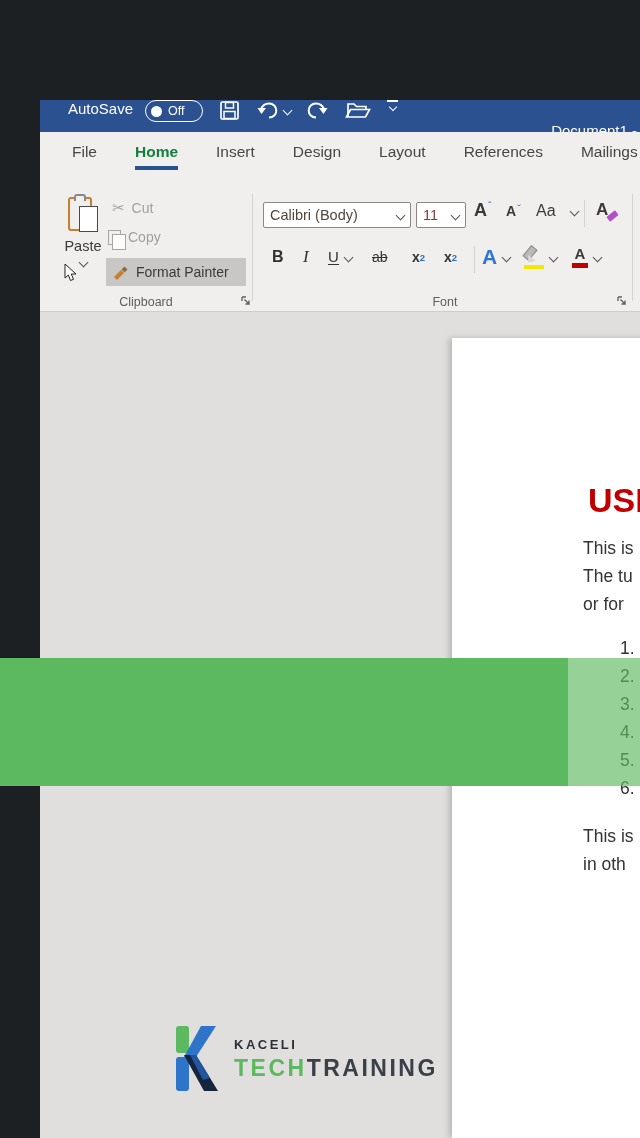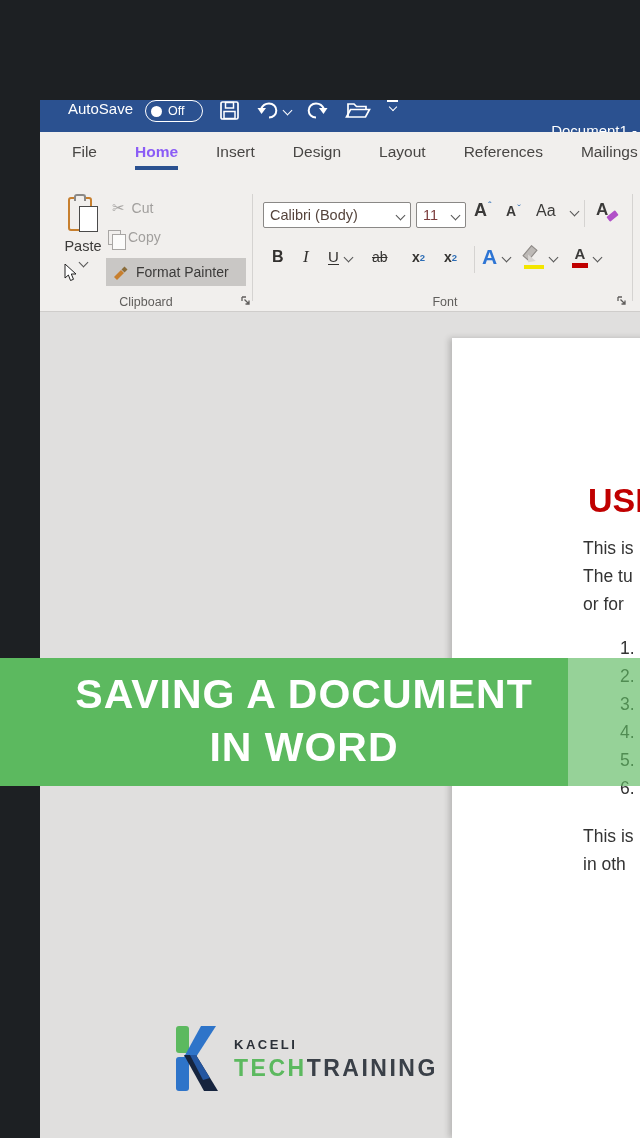--- a/index.html
+++ b/index.html
@@ -19,21 +19,21 @@
   .qat-ic { margin-left:16px; display:flex; align-items:center; }
   .chev { width:7px; height:7px; border-right:1.6px solid #fff; border-bottom:1.6px solid #fff; transform:rotate(45deg); display:inline-block; }
   .chev.dark { border-color:#555; }
   .qat-custom { display:flex; flex-direction:column; align-items:center; gap:2px; }
   .qat-custom .bar { width:11px; height:1.8px; background:#fff; }
   .doc-title { position:absolute; right:3px; top:0; height:61px; display:flex; align-items:center; font-size:15px; white-space:nowrap; }
 
   
   .tabrow { position:absolute; left:0; top:32px; width:100%; height:38px; display:flex; align-items:flex-end; gap:38px; padding:0 0 0 32px; background:#f1efed; }
   .tab { font-size:15.5px; color:#484644; padding-bottom:9px; white-space:nowrap; }
-  .tab.active { color:#8b5cf6; font-weight:700; border-bottom:4px solid #2b5190; padding-bottom:5px; }
+  .tab.active { color:#15803d; font-weight:700; border-bottom:4px solid #2b5190; padding-bottom:5px; }
 
   
   .ribbon { position:absolute; left:0; top:86px; width:100%; height:126px; background:#f1efed; border-bottom:1px solid #cfcdcb; }
   .vdiv { position:absolute; top:8px; bottom:10px; width:1px; background:#d5d3d1; }
   .group-label { position:absolute; bottom:2px; font-size:12.5px; color:#605e5c; text-align:center; }
   .launcher { position:absolute; bottom:4px; width:12px; height:12px; }
 
   .paste-btn { position:absolute; left:18px; top:8px; width:50px; height:96px; display:flex; flex-direction:column; align-items:center; }
   .clipboard-ic { position:relative; width:30px; height:40px; }
   .clipboard-ic .board { position:absolute; left:0; top:3px; width:24px; height:34px; border:2.5px solid #c77f2e; border-radius:3px; background:#f1efed; }
@@ -279,24 +279,20 @@
         <div class="doc-num" style="top:440px;">6.</div>
         <div class="doc-line" style="top:488px;">This is</div>
         <div class="doc-line" style="top:516px;">in oth</div>
       </div>
     </div>
   </div>
 
   <div class="banner">
     <div class="solid"></div>
     <div class="trans"></div>
-    <div class="text">
-      <div>SAVING A DOCUMENT</div>
-      <div>IN WORD</div>
-    </div>
   </div>
 
   <div class="logo">
     <svg width="54" height="66" viewBox="0 0 54 66">
       <rect x="0" y="0" width="13" height="27" rx="3" fill="#5cb95f"></rect>
       <rect x="0" y="31" width="13" height="34" rx="3" fill="#2e74c9"></rect>
       <polygon points="25,0 40,0 20,31 8,31" fill="#2e74c9"></polygon>
       <polygon points="8,29 20,29 42,65 28,65" fill="#16243e"></polygon>
       <polygon points="14,29 20,29 34,52 27,54" fill="#2456a0"></polygon>
     </svg>

